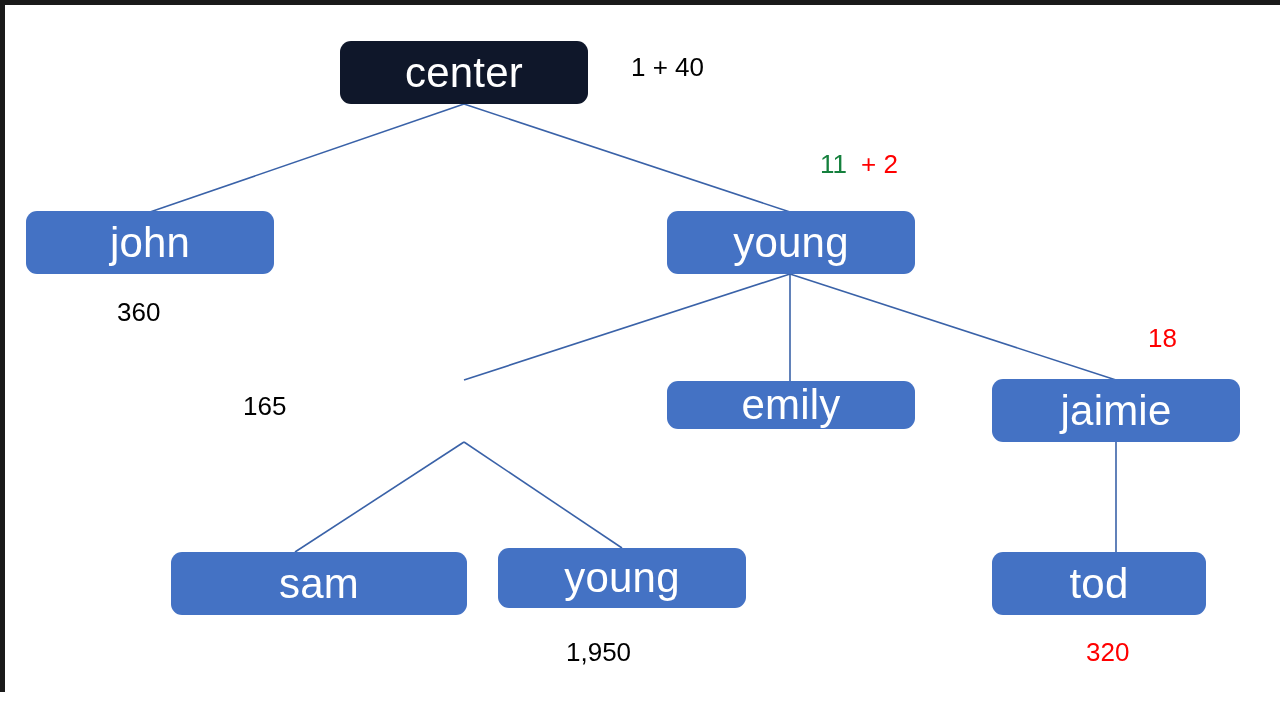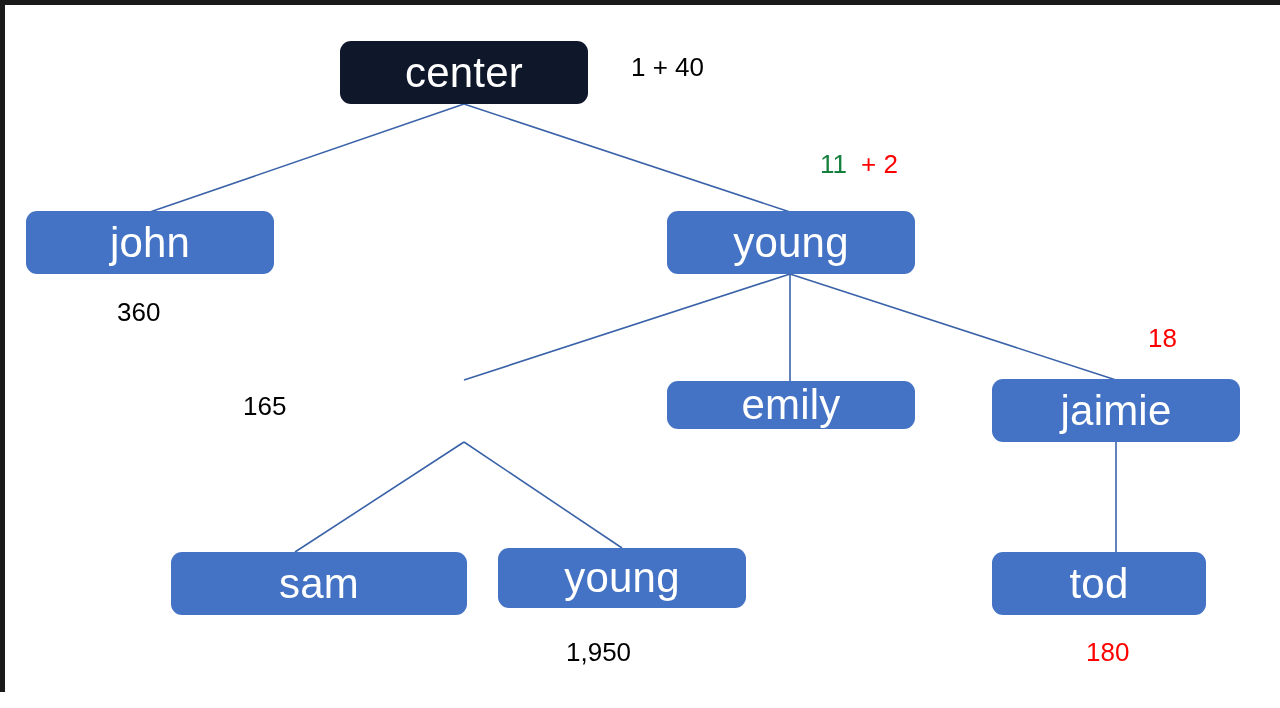--- a/index.html
+++ b/index.html
@@ -107,15 +107,15 @@
 
   <div class="node blue" style="left:992px; top:379px; width:248px; height:63px;">jaimie</div>
   <div class="annot red" style="left:1116px; top:325px;margin-left:32px;">18</div>
 
   <div class="node blue" style="left:171px; top:552px; width:296px; height:63px;">sam</div>
 
   <div class="node blue" style="left:498px; top:548px; width:248px; height:60px;">young</div>
   <div class="annot" style="left:566px; top:639px;">1,950</div>
 
   <div class="node blue" style="left:992px; top:552px; width:214px; height:63px;">tod</div>
-  <div class="annot red" style="left:1086px; top:639px;">180</div>
+  <div class="annot red" style="left:1086px; top:639px;">320</div>
 
 </div>
 
 </body></html>

